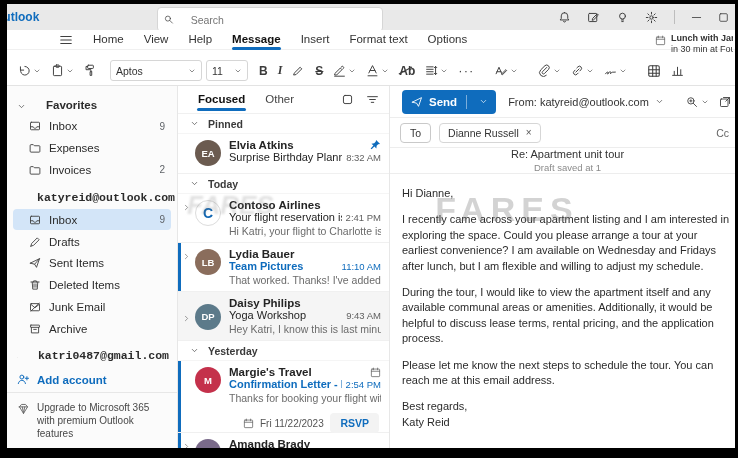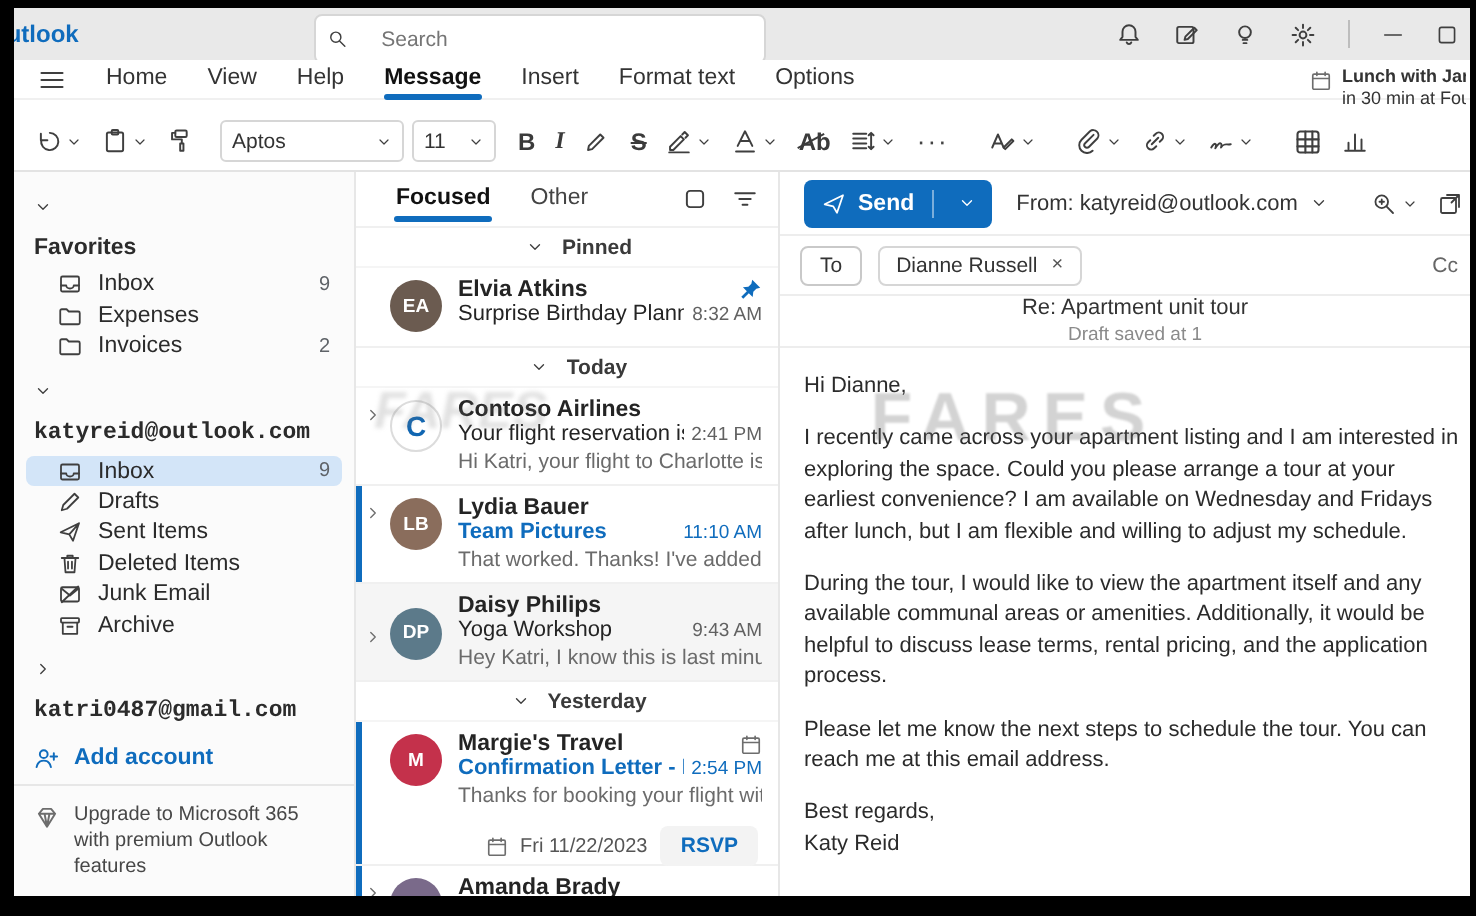--- a/index.html
+++ b/index.html
@@ -11,21 +11,21 @@
   
   .titlebar { position:absolute; left:0; top:0; width:100%; height:26px; background:#e9e9e9; display:flex; align-items:center; }
   .applogo-wrap { width:60px; overflow:hidden; }
   .applogo { font-size:12px; font-weight:bold; color:#0f6cbd; margin-left:-13px; white-space:nowrap; }
   .searchbox { position:absolute; left:150px; top:3px; width:226px; height:25px; background:#fff; border:1px solid #d6d6d6; border-radius:4px; display:flex; align-items:center; padding:0 6px; gap:17px; }
   .searchbox input { border:none; outline:none; font-size:10.5px; color:#444; width:100%; background:transparent; font-family:"Liberation Sans",sans-serif; }
   .tb-icons { position:absolute; right:6px; top:0; height:26px; display:flex; align-items:center; gap:16px; }
   .tb-sep { width:1px; height:14px; background:#bdbdbd; }
 
   
-  .menubar { position:absolute; left:0; top:26px; width:100%; height:20px; background:#fff; display:flex; align-items:center; border-bottom:1px solid #f0f0f0; }
+  .menubar { position:absolute; left:0; top:26px; width:100%; height:20px; background:#fff; display:flex; align-items:center; border-bottom:1px solid #f0f0f0;padding-left:40px; }
   .hamburger { margin:0 10px 0 12px; }
   .mtab { position:relative; font-size:11.5px; color:#333; padding:5px 10px 6px; cursor:default; }
   .mtab.active { font-weight:bold; color:#111; }
   .mtab.active::after { content:""; position:absolute; left:10px; right:10px; bottom:1px; height:3px; background:#0f6cbd; border-radius:2px; }
   .reminder { position:absolute; right:2px; top:29px; width:78px; display:flex; gap:5px; align-items:flex-start; overflow:hidden; }
   .reminder .rl { font-size:9px; color:#333; line-height:1.25; white-space:nowrap; }
   .reminder .rl b { font-weight:bold; }
 
   
   .toolbar { position:absolute; left:0; top:52px; width:100%; height:30px; background:#fff; border-bottom:1px solid #e3e3e3; display:flex; align-items:center; padding:0 8px; gap:4px; overflow:hidden; }
@@ -45,39 +45,39 @@
   svg.ic.blue path, svg.ic.blue rect, svg.ic.blue circle { stroke:#0f6cbd; }
   svg.ic.white path, svg.ic.white rect, svg.ic.white circle { stroke:#fff; }
   svg.ic.gray path, svg.ic.gray rect, svg.ic.gray circle, svg.ic.gray line { stroke:#6d6d6d; }
   svg.pinfill path { fill:#0f6cbd; stroke:none; }
 
   
   .content { position:absolute; left:0; top:82px; width:100%; bottom:0; display:flex; }
 
   
   .sidebar { width:171px; height:100%; background:#fbfbfb; border-right:1px solid #e7e7e7; padding-top:8px; display:flex; flex-direction:column; font-size:11.5px; color:#2b2b2b; }
-  .sb-head { display:flex; align-items:flex-start; gap:10px; padding:5px 8px 5px 10px; font-weight:bold; font-size:11.5px;flex-direction:column; }
+  .sb-head { display:flex; align-items:flex-end; gap:20px; padding:5px 8px 5px 10px; font-weight:bold; font-size:11.5px; }
   .sb-head .email { font-size:11.5px;font-family:Liberation Mono, monospace; }
   .sb-item { display:flex; align-items:center; gap:8px; height:22px; margin:0 6px 1px 6px; padding:0 6px 0 16px; border-radius:4px; }
   .sb-item .lbl { flex:1; }
   .sb-item .cnt { font-size:10px; color:#5f6368; }
   .sb-item.selected { background:#d3e5f8; }
   .addacct { display:flex; align-items:center; gap:7px; padding:6px 10px; color:#0f6cbd; font-weight:bold; font-size:11.5px; }
   .sb-spacer { flex:1; }
   .upgrade { border-top:1px solid #e7e7e7; padding:8px 10px 8px 10px; display:flex; gap:7px; }
   .upgrade .utxt { font-size:10px; color:#474747; line-height:1.3; width:118px; }
 
   
   .list { width:212px; height:100%; background:#fff; border-right:1px solid #e7e7e7; overflow:hidden; position:relative; }
   .list-head { height:28px; display:flex; align-items:center; padding:0 10px 0 14px; border-bottom:1px solid #f0f0f0; }
   .ltab { position:relative; font-size:11.5px; color:#444; padding:4px 6px 6px; margin-right:8px; }
   .ltab.active { font-weight:bold; color:#111; }
   .ltab.active::after { content:""; position:absolute; left:5px; right:5px; bottom:0; height:2.5px; background:#0f6cbd; border-radius:2px; }
   .lh-icons { margin-left:auto; display:flex; gap:12px; align-items:center; }
-  .group-h { display:flex; align-items:center; gap:9px; height:20px; padding-left:12px; font-size:10.5px; font-weight:bold; color:#3a3a3a; border-bottom:1px solid #f5f5f5;justify-content:center; }
+  .group-h { display:flex; align-items:center; gap:9px; height:20px; padding-left:12px; font-size:10.5px; font-weight:bold; color:#3a3a3a; border-bottom:1px solid #f5f5f5; }
   .msg { position:relative; display:flex; padding:5px 8px 5px 0; border-bottom:1px solid #f0f0f0; background:#fff; }
   .msg.hov { background:#f5f5f5;align-items:center; }
   .ubar { position:absolute; left:0; top:0; bottom:0; width:3px; background:transparent; }
   .msg.unread .ubar { background:#0f6cbd; }
   .mexp { width:17px; display:flex; justify-content:center; padding-top:4px; color:#666; }
   .avatar { width:26px; height:26px; border-radius:50%; flex:none; margin-right:8px; margin-top:1px;
             display:flex; align-items:center; justify-content:center; color:#fff; font-size:9.5px; font-weight:bold; }
   .avatar.logo-c { background:#fff; border:1px solid #dcdcdc; color:#1066b2; font-size:14px; }
   .avatar.logo-m { background:#c4314b; }
   .mtxt { flex:1; min-width:0; }

